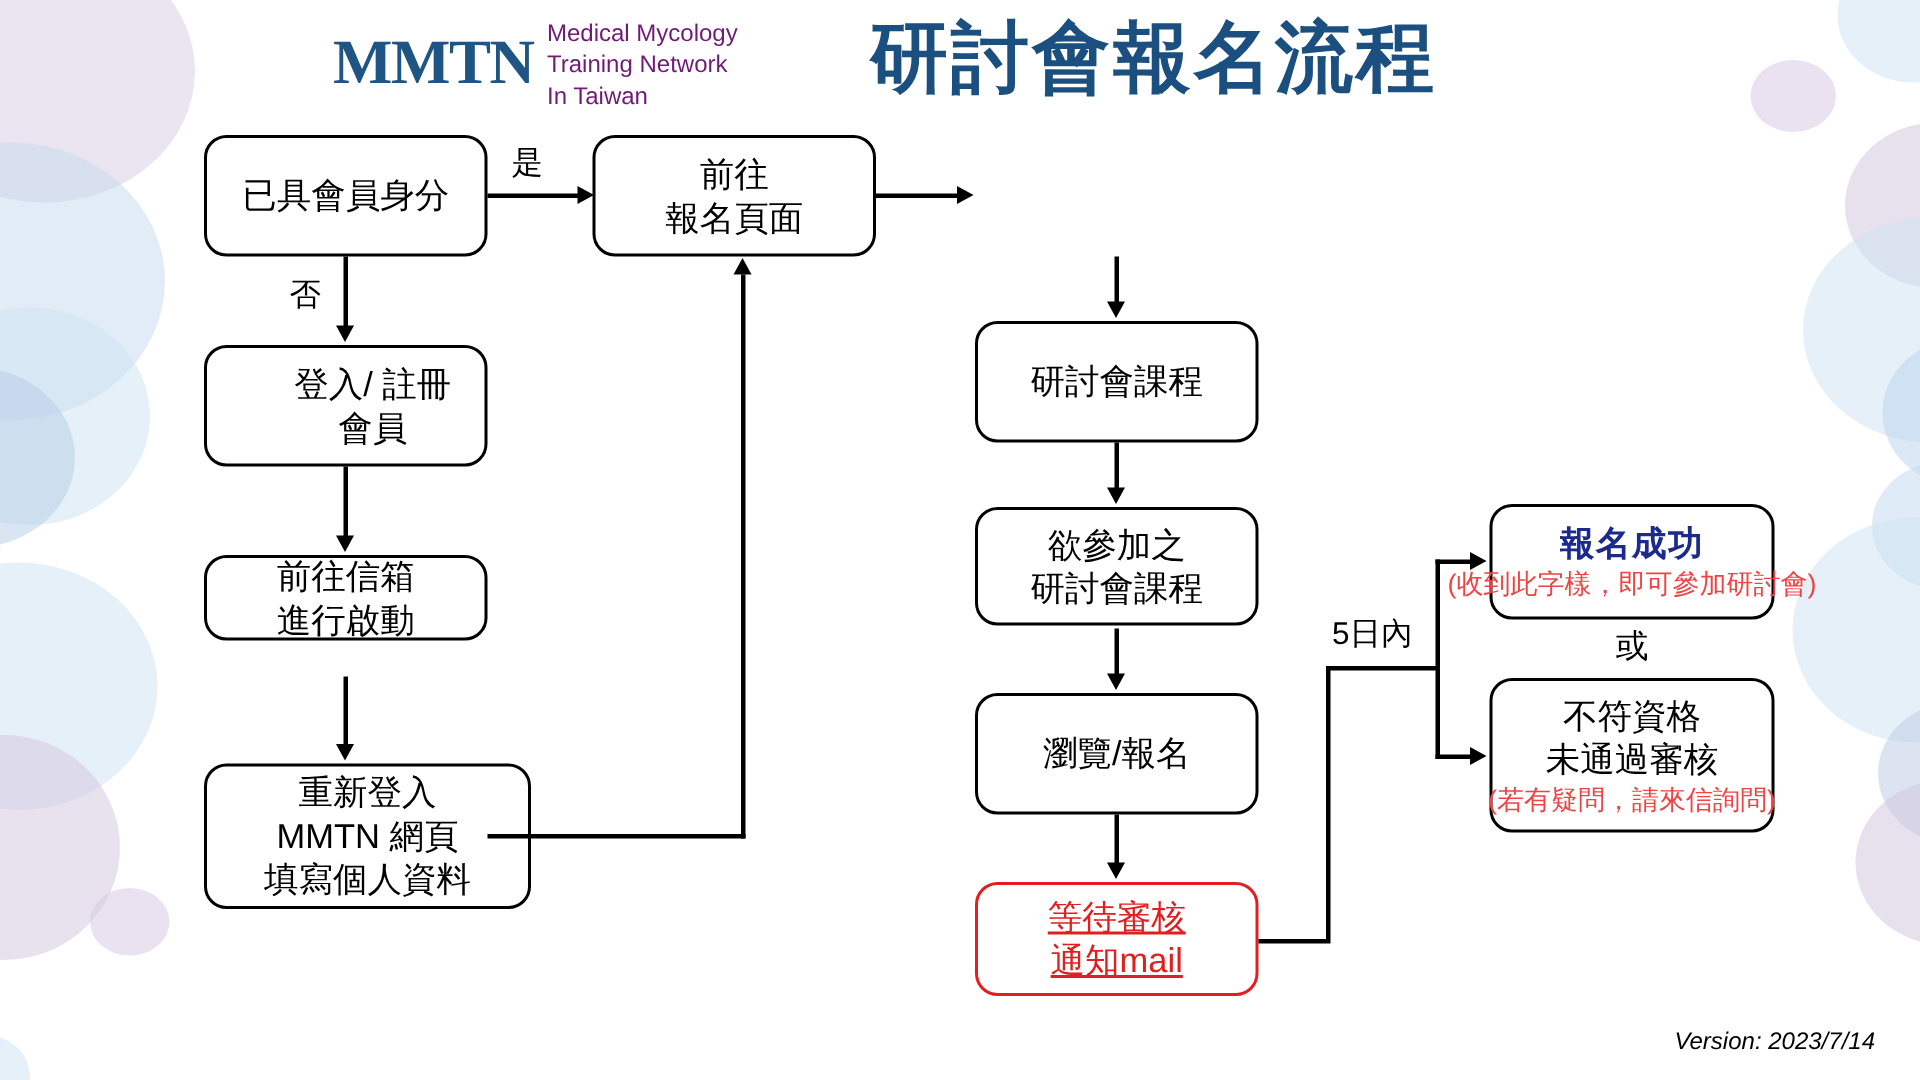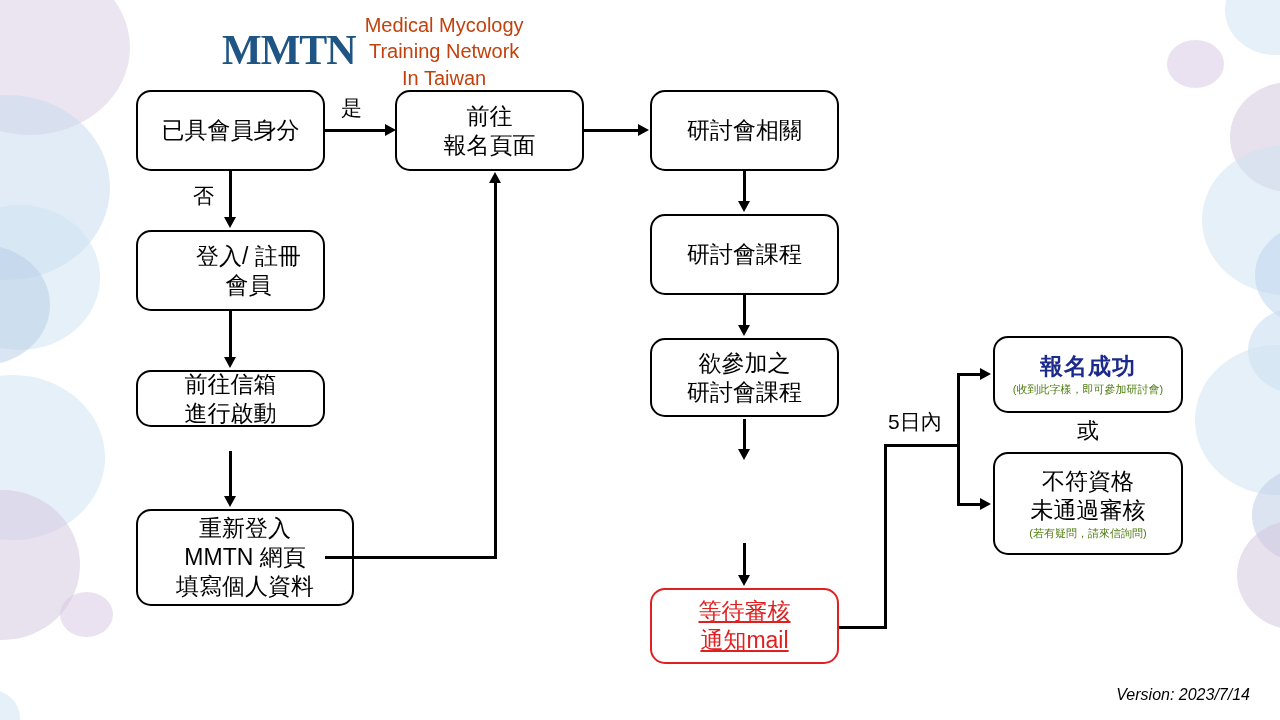--- a/index.html
+++ b/index.html
@@ -41,25 +41,24 @@
   .logo-mark {
     font-family: "Liberation Serif", "DejaVu Serif", serif;
     font-weight: bold;
     font-size: 42px;
     letter-spacing: -1px;
     color: #1f5584;
     line-height: 1;
   }
   .logo-tag {
     font-family: "Liberation Sans", sans-serif;
-    font-size: 20px;
+    font-size: 16px;
     line-height: 1.32;
-    color: #c2410c;
+    color: #701a75;
     padding-top: 4px;
-    text-align: center;
   }
   .deck-title {
     position: absolute;
     left: 580px;
     top: 4px;
     font-size: 52px;
     font-weight: bold;
     color: #1b4f7f;
     letter-spacing: 2px;
     white-space: nowrap;
@@ -82,23 +81,23 @@
   }
   .node .line { display: block; white-space: nowrap; }
   .node.red { border-color: #e02020; color: #e02020; text-decoration: underline; }
   .node .headline-blue {
     color: #1b2a8c;
     font-weight: bold;
     font-size: 23px;
     letter-spacing: 1px;
   }
   .node .sub {
-    font-size: 11px;
+    font-size: 18px;
     line-height: 1.2;
-    color: #4d7c0f;
+    color: #ef4444;
     margin-top: 2px;
     white-space: nowrap;
   }
   
   .edge {
     position: absolute;
     background: #000000;
   }
   .edge.h { height: 2.6px; }
   .edge.v { width: 2.6px; }
@@ -171,20 +170,21 @@
   </div>
 
   <div class="logo-wrap">
     <div class="logo-mark">MMTN</div>
     <div class="logo-tag">
       <div>Medical Mycology</div>
       <div>Training Network</div>
       <div>In Taiwan</div>
     </div>
   </div>
+  <div class="deck-title">研討會報名流程</div>
 
   <div class="node" style="left:136px;top:90px;width:189px;height:81px;">
     <span class="line">已具會員身分</span>
   </div>
 
   <div class="node" style="left:136px;top:230px;width:189px;height:81px;padding-left:36px;">
     <span class="line">登入/ 註冊</span>
     <span class="line">會員</span>
   </div>
 
@@ -197,33 +197,33 @@
     <span class="line">重新登入</span>
     <span class="line">MMTN 網頁</span>
     <span class="line">填寫個人資料</span>
   </div>
 
   <div class="node" style="left:395px;top:90px;width:189px;height:81px;">
     <span class="line">前往</span>
     <span class="line">報名頁面</span>
   </div>
 
-  <div class="node" style="left:650px;top:90px;width:189px;height:81px;">
-    <span class="line">研討會相關</span>
-  </div>
 
   <div class="node" style="left:650px;top:214px;width:189px;height:81px;">
     <span class="line">研討會課程</span>
   </div>
 
   <div class="node" style="left:650px;top:338px;width:189px;height:79px;">
     <span class="line">欲參加之</span>
     <span class="line">研討會課程</span>
   </div>
 
+  <div class="node" style="left:650px;top:462px;width:189px;height:81px;">
+    <span class="line">瀏覽/報名</span>
+  </div>
 
   <div class="node red" style="left:650px;top:588px;width:189px;height:76px;">
     <span class="line">等待審核</span>
     <span class="line">通知mail</span>
   </div>
 
   <div class="node" style="left:993px;top:336px;width:190px;height:77px;">
     <span class="headline-blue">報名成功</span>
     <span class="sub">(收到此字樣，即可參加研討會)</span>
   </div>

